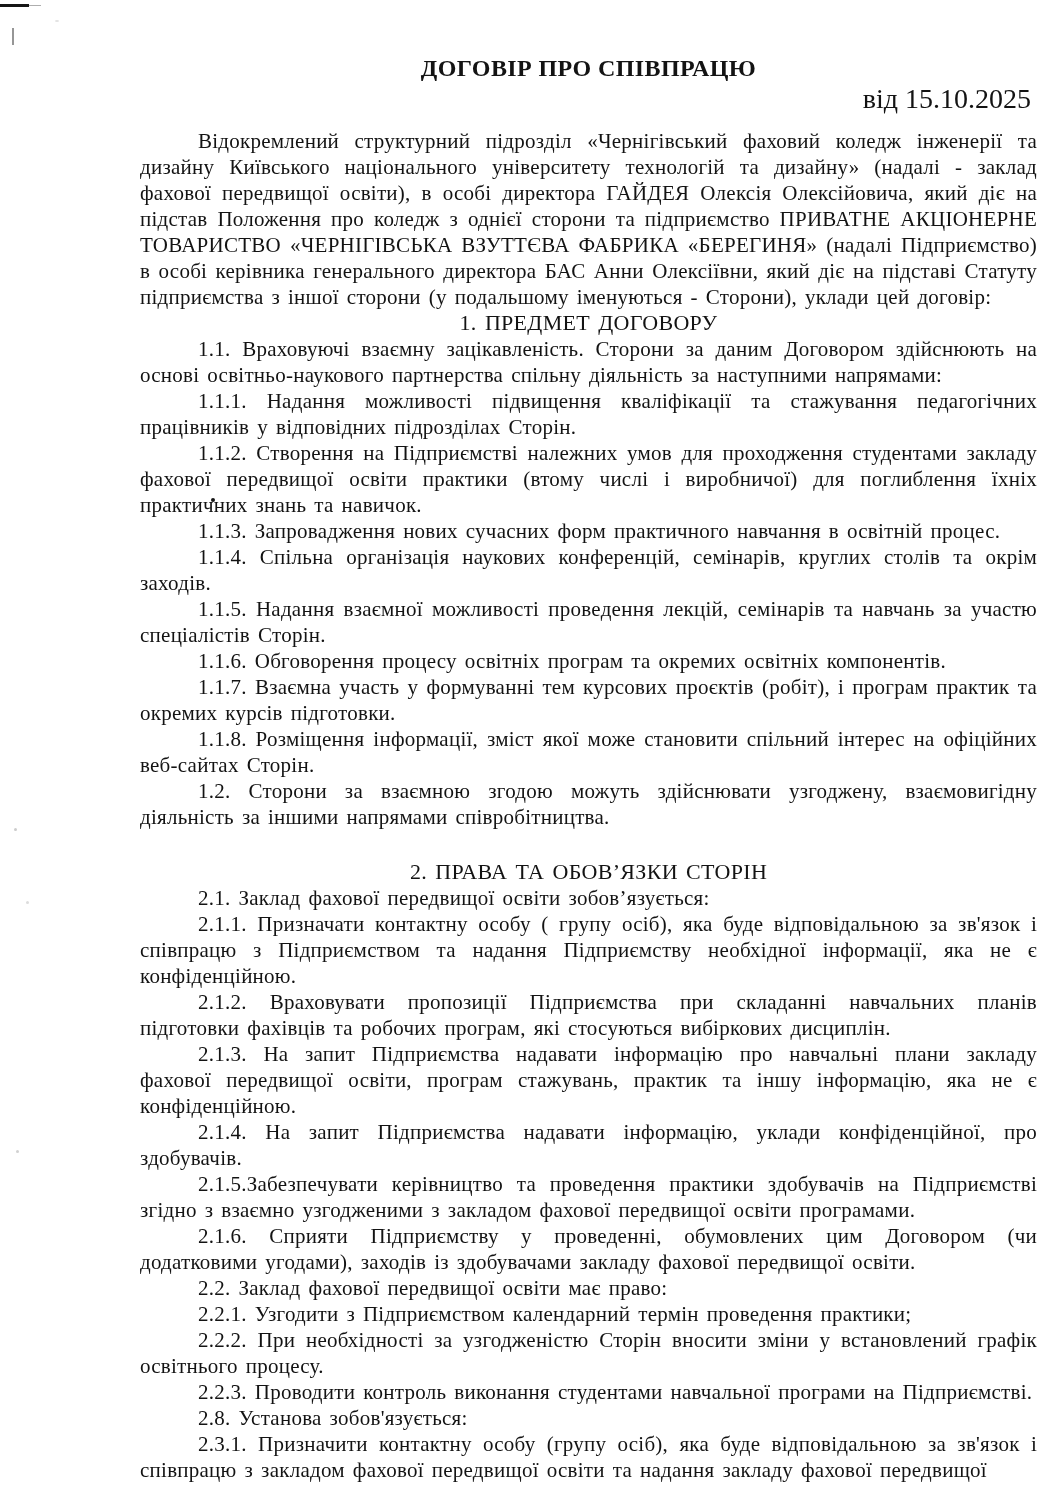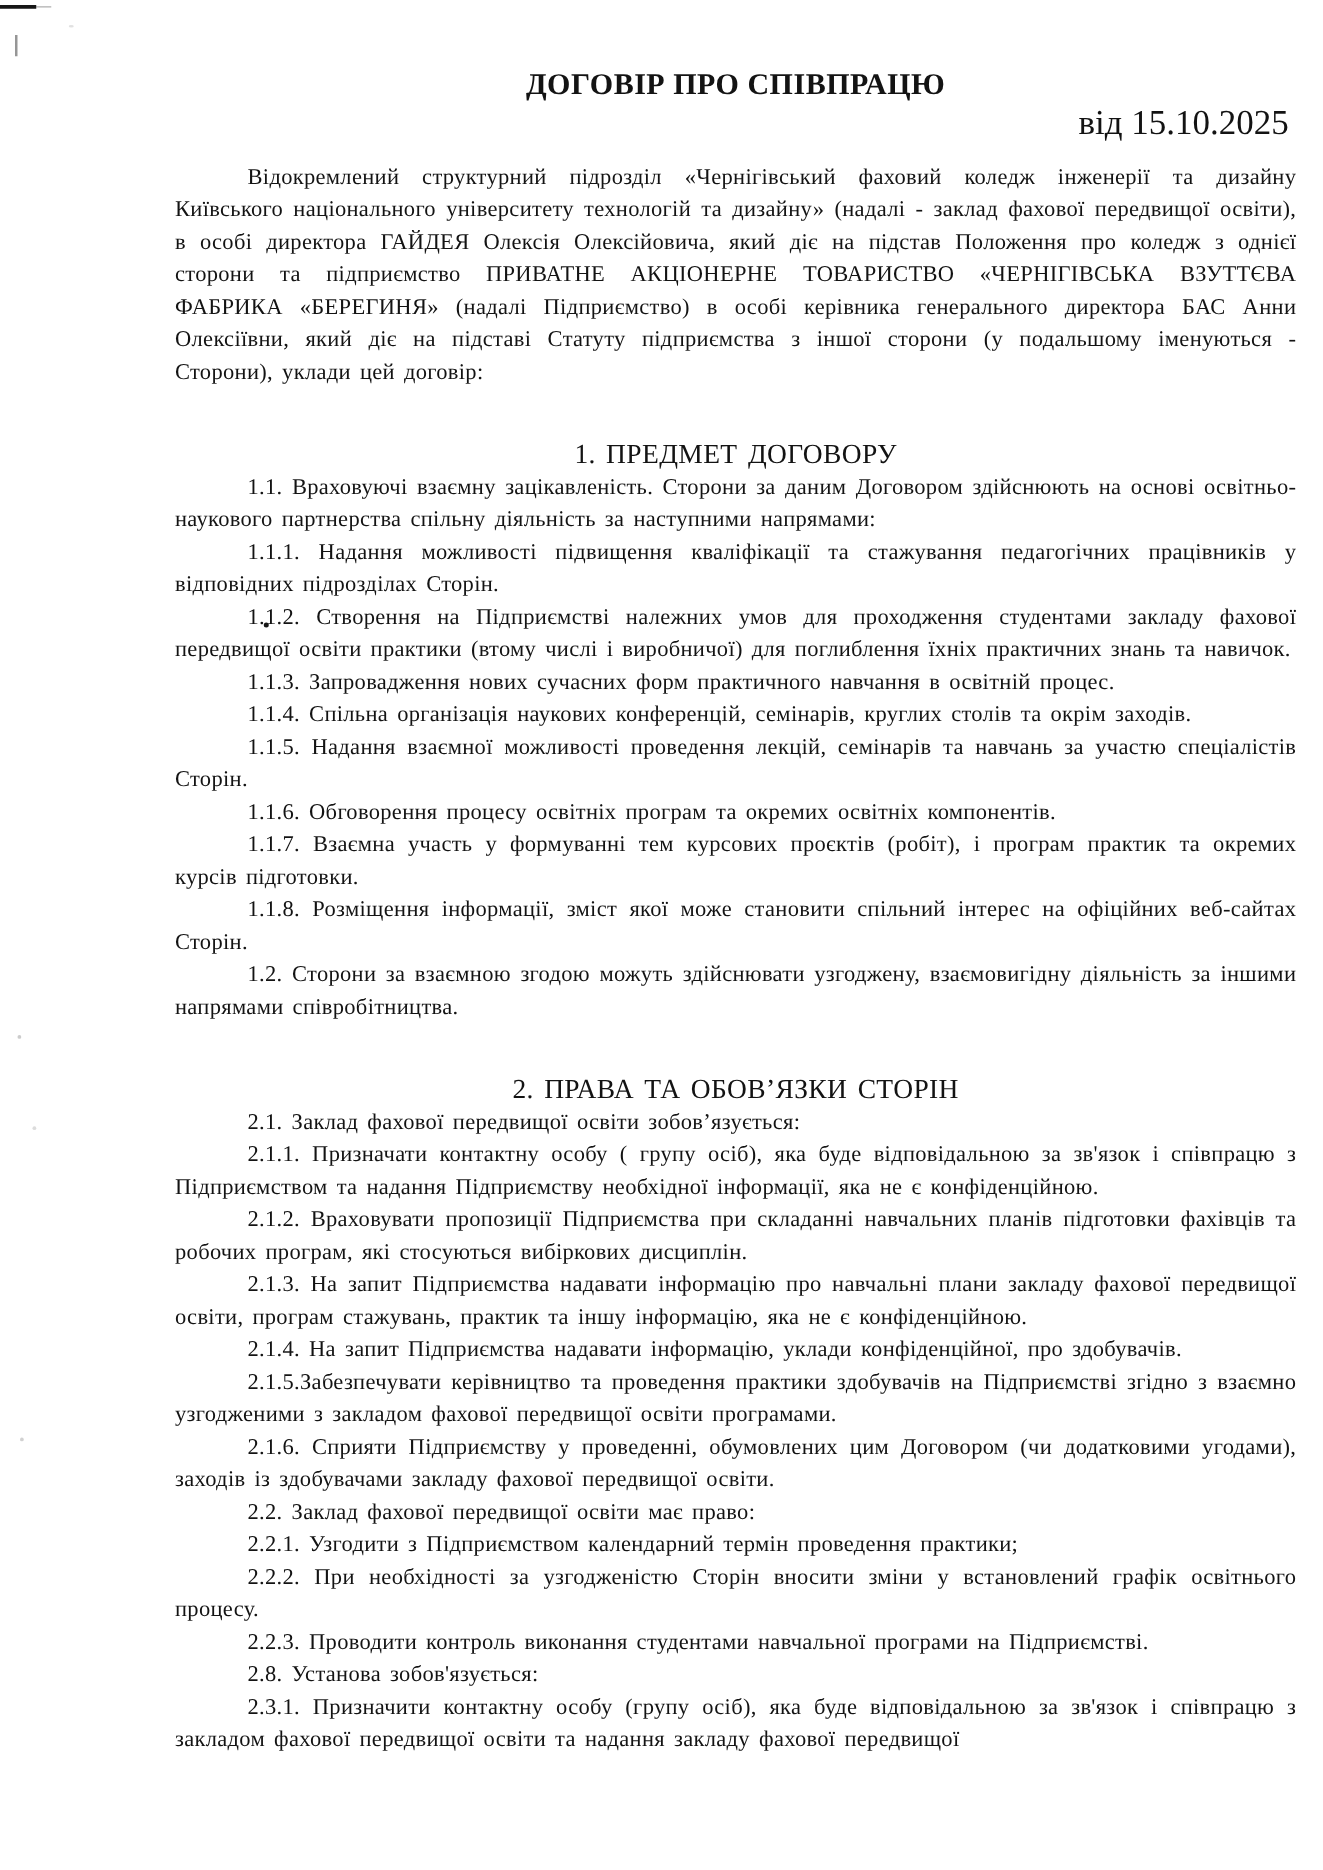--- a/index.html
+++ b/index.html
@@ -30,37 +30,36 @@
   }
   .doc-date {
     text-align: right;
     font-size: 28px;
     line-height: 26px;
     margin-top: 4px;
     margin-bottom: 16px;
     padding-right: 6px;
   }
   .para {
-    font-size: 18px;
+    font-size: 21px;
     line-height: 26px;
     text-align: justify;
     text-indent: 58px;
     word-spacing: 2.5px;
     letter-spacing: 0.25px;
   }
   .heading {
     font-size: 22px;
     line-height: 26px;
     text-align: center;
     text-indent: 0;
     letter-spacing: 0.3px;
-    margin-top: 40px;
   }
   #sections .heading:not(:first-child) {
-    margin-top: 40px;
+    margin-top: 29px;
   }
   
   .artifact { position: absolute; background: #161616; }
   .art-topline { left: 0; top: 4px; width: 29px; height: 3px; }
   .art-topline-faint { left: 29px; top: 5px; width: 12px; height: 1px; opacity: .35; }
   .art-vdash { left: 12px; top: 28px; width: 2px; height: 17px; opacity: .45; }
   .art-dot { left: 211px; top: 498px; width: 4px; height: 4px; border-radius: 50%; }
   .speck { position: absolute; background: #9a9a9a; border-radius: 50%; }
   .speck1 { left: 14px; top: 828px; width: 3px; height: 3px; opacity: .5; }
   .speck2 { left: 26px; top: 901px; width: 3px; height: 3px; opacity: .35; }

